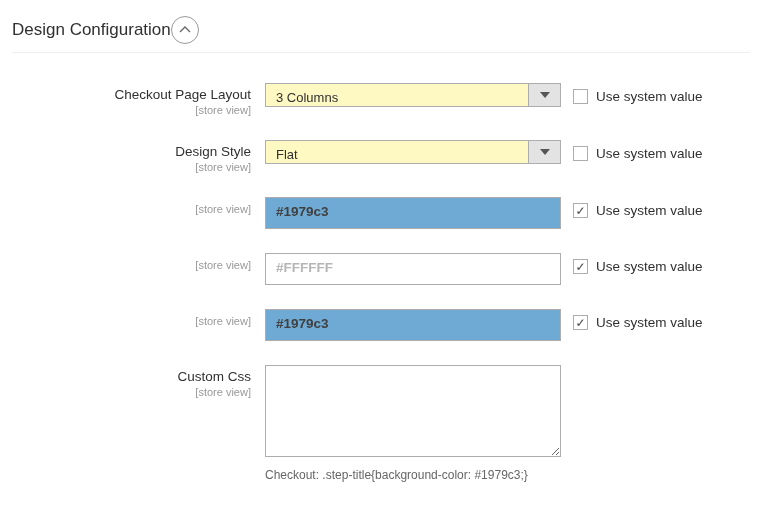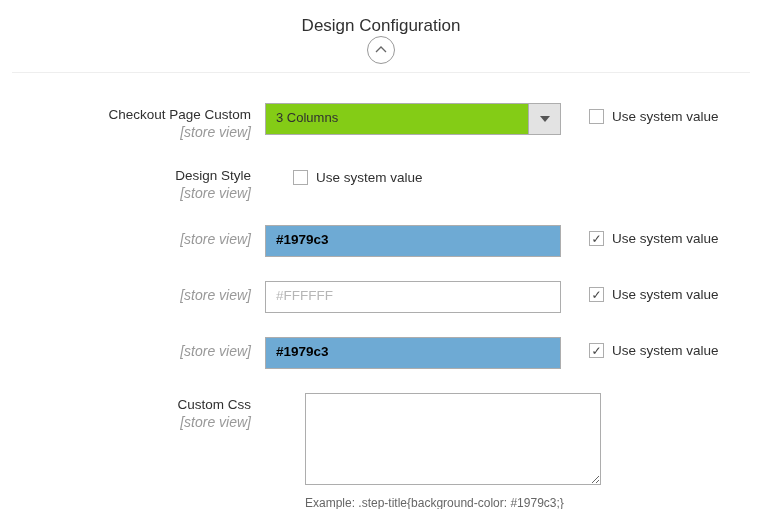--- a/index.html
+++ b/index.html
@@ -11,21 +11,20 @@
     color: #333;
     background: #fff;
     width: 762px;
   }
   .section-header {
     display: flex;
     align-items: center;
     padding: 0 0 8px 0;
     margin-bottom: 30px;
     border-bottom: 1px solid #eee;
-    flex-direction: column;
   }
   .section-title {
     font-size: 17px;
     color: #303030;
     font-weight: 400;
   }
   .collapse-btn {
     width: 28px;
     height: 28px;
     border: 1px solid #999;
@@ -47,33 +46,32 @@
     width: 253px;
     text-align: right;
     padding-right: 14px;
     padding-top: 4px;
   }
   .label-text {
     font-size: 13.5px;
     color: #303030;
   }
   .scope {
-    font-size: 14px;
+    font-size: 11px;
     color: #999;
     margin-top: 2px;
-    font-style: italic;
   }
   .field-col {
     width: 296px;
   }
   .select-wrap {
     display: flex;
-    height: 32px;
-    border: 1px solid #adadad;
-    background: #84cc16;
+    height: 24px;
+    border: 1px solid #adadad;
+    background: #fef9c3;
     cursor: pointer;
   }
   .select-value {
     flex: 1;
     padding: 6px 10px;
     font-size: 13px;
     color: #303030;
   }
   .select-arrow {
     width: 32px;
@@ -85,45 +83,45 @@
   }
   .color-box {
     height: 32px;
     border: 1px solid #adadad;
     padding: 6px 10px;
     font-size: 13.5px;
     font-weight: 600;
   }
   .color-filled {
     background: #6eaad4;
-    color: #000000;
+    color: #404040;
   }
   .color-plain {
     background: #fff;
     color: #b6b6b6;
-    font-weight: 400;
+    font-weight: 700;
   }
   .textarea {
     width: 100%;
     height: 92px;
     border: 1px solid #adadad;
     resize: both;
     font-family: inherit;
     font-size: 13px;
     padding: 6px;
   }
   .hint {
     font-size: 12px;
     color: #666;
     margin-top: 8px;
   }
   .chk-col {
     display: flex;
     align-items: center;
-    padding-left: 28px;
+    padding-left: 12px;
     padding-top: 6px;
   }
   .chk {
     width: 15px;
     height: 15px;
     border: 1px solid #adadad;
     margin-right: 8px;
     display: flex;
     align-items: center;
     justify-content: center;
@@ -150,21 +148,21 @@
     <svg width="12" height="8" viewBox="0 0 12 8">
       <path d="M1 6 L6 1 L11 6" stroke="#666" stroke-width="1.3" fill="none"></path>
     </svg>
   </div>
 </div>
 
 <div class="rows">
 
   <div class="row">
     <div class="label-col">
-      <div class="label-text">Checkout Page Custom</div>
+      <div class="label-text">Checkout Page Layout</div>
       <div class="scope">[store view]</div>
     </div>
     <div class="field-col">
       <div class="select-wrap">
         <div class="select-value">3 Columns</div>
         <div class="select-arrow">
           <svg width="10" height="6" viewBox="0 0 10 6">
             <path d="M0 0 L5 6 L10 0 Z" fill="#555"></path>
           </svg>
         </div>
@@ -174,20 +172,30 @@
       <div class="chk"></div>
       <div class="chk-label">Use system value</div>
     </div>
   </div>
 
   <div class="row">
     <div class="label-col">
       <div class="label-text">Design Style</div>
       <div class="scope">[store view]</div>
     </div>
+    <div class="field-col">
+      <div class="select-wrap">
+        <div class="select-value">Flat</div>
+        <div class="select-arrow">
+          <svg width="10" height="6" viewBox="0 0 10 6">
+            <path d="M0 0 L5 6 L10 0 Z" fill="#555"></path>
+          </svg>
+        </div>
+      </div>
+    </div>
     <div class="chk-col">
       <div class="chk"></div>
       <div class="chk-label">Use system value</div>
     </div>
   </div>
 
   <div class="row">
     <div class="label-col">
       <div class="scope">[store view]</div>
     </div>
@@ -219,24 +227,24 @@
     </div>
     <div class="field-col">
       <div class="color-box color-filled">#1979c3</div>
     </div>
     <div class="chk-col">
       <div class="chk checked"></div>
       <div class="chk-label">Use system value</div>
     </div>
   </div>
 
-  <div class="row" style="margin-bottom:12px;gap:40px;">
+  <div class="row" style="margin-bottom:12px;">
     <div class="label-col">
       <div class="label-text">Custom Css</div>
       <div class="scope">[store view]</div>
     </div>
     <div class="field-col">
       <textarea class="textarea" style=""></textarea>
-      <div class="hint">Example: .step-title{background-color: #1979c3;}</div>
+      <div class="hint">Checkout: .step-title{background-color: #1979c3;}</div>
     </div>
   </div>
 
 </div>
 
 </body></html>

